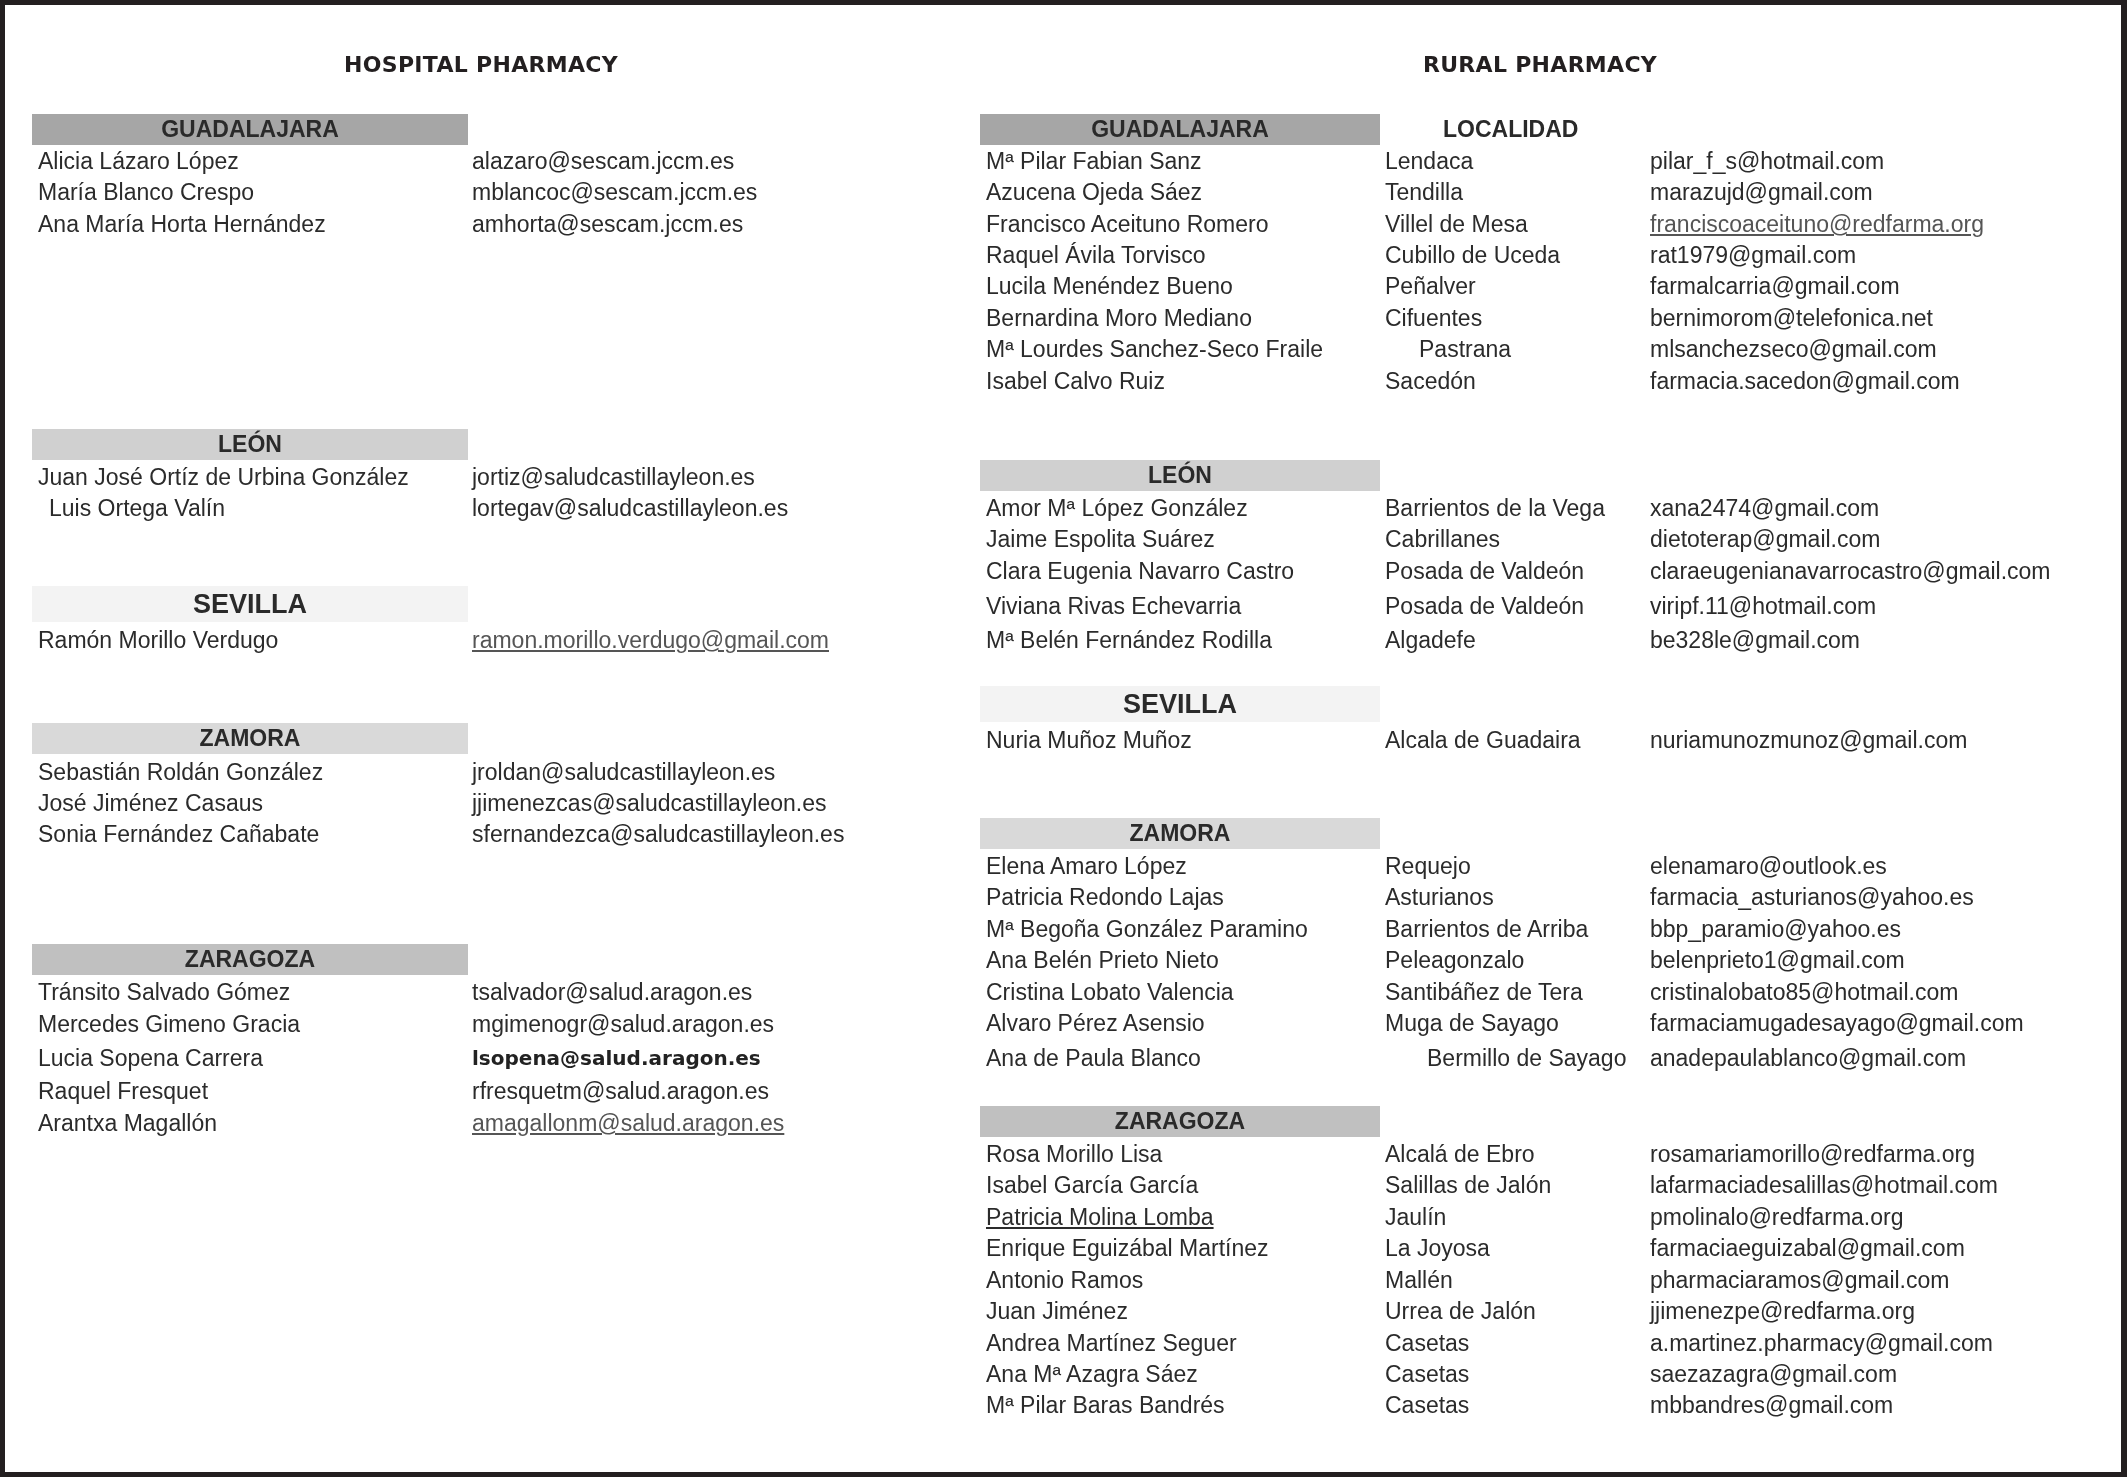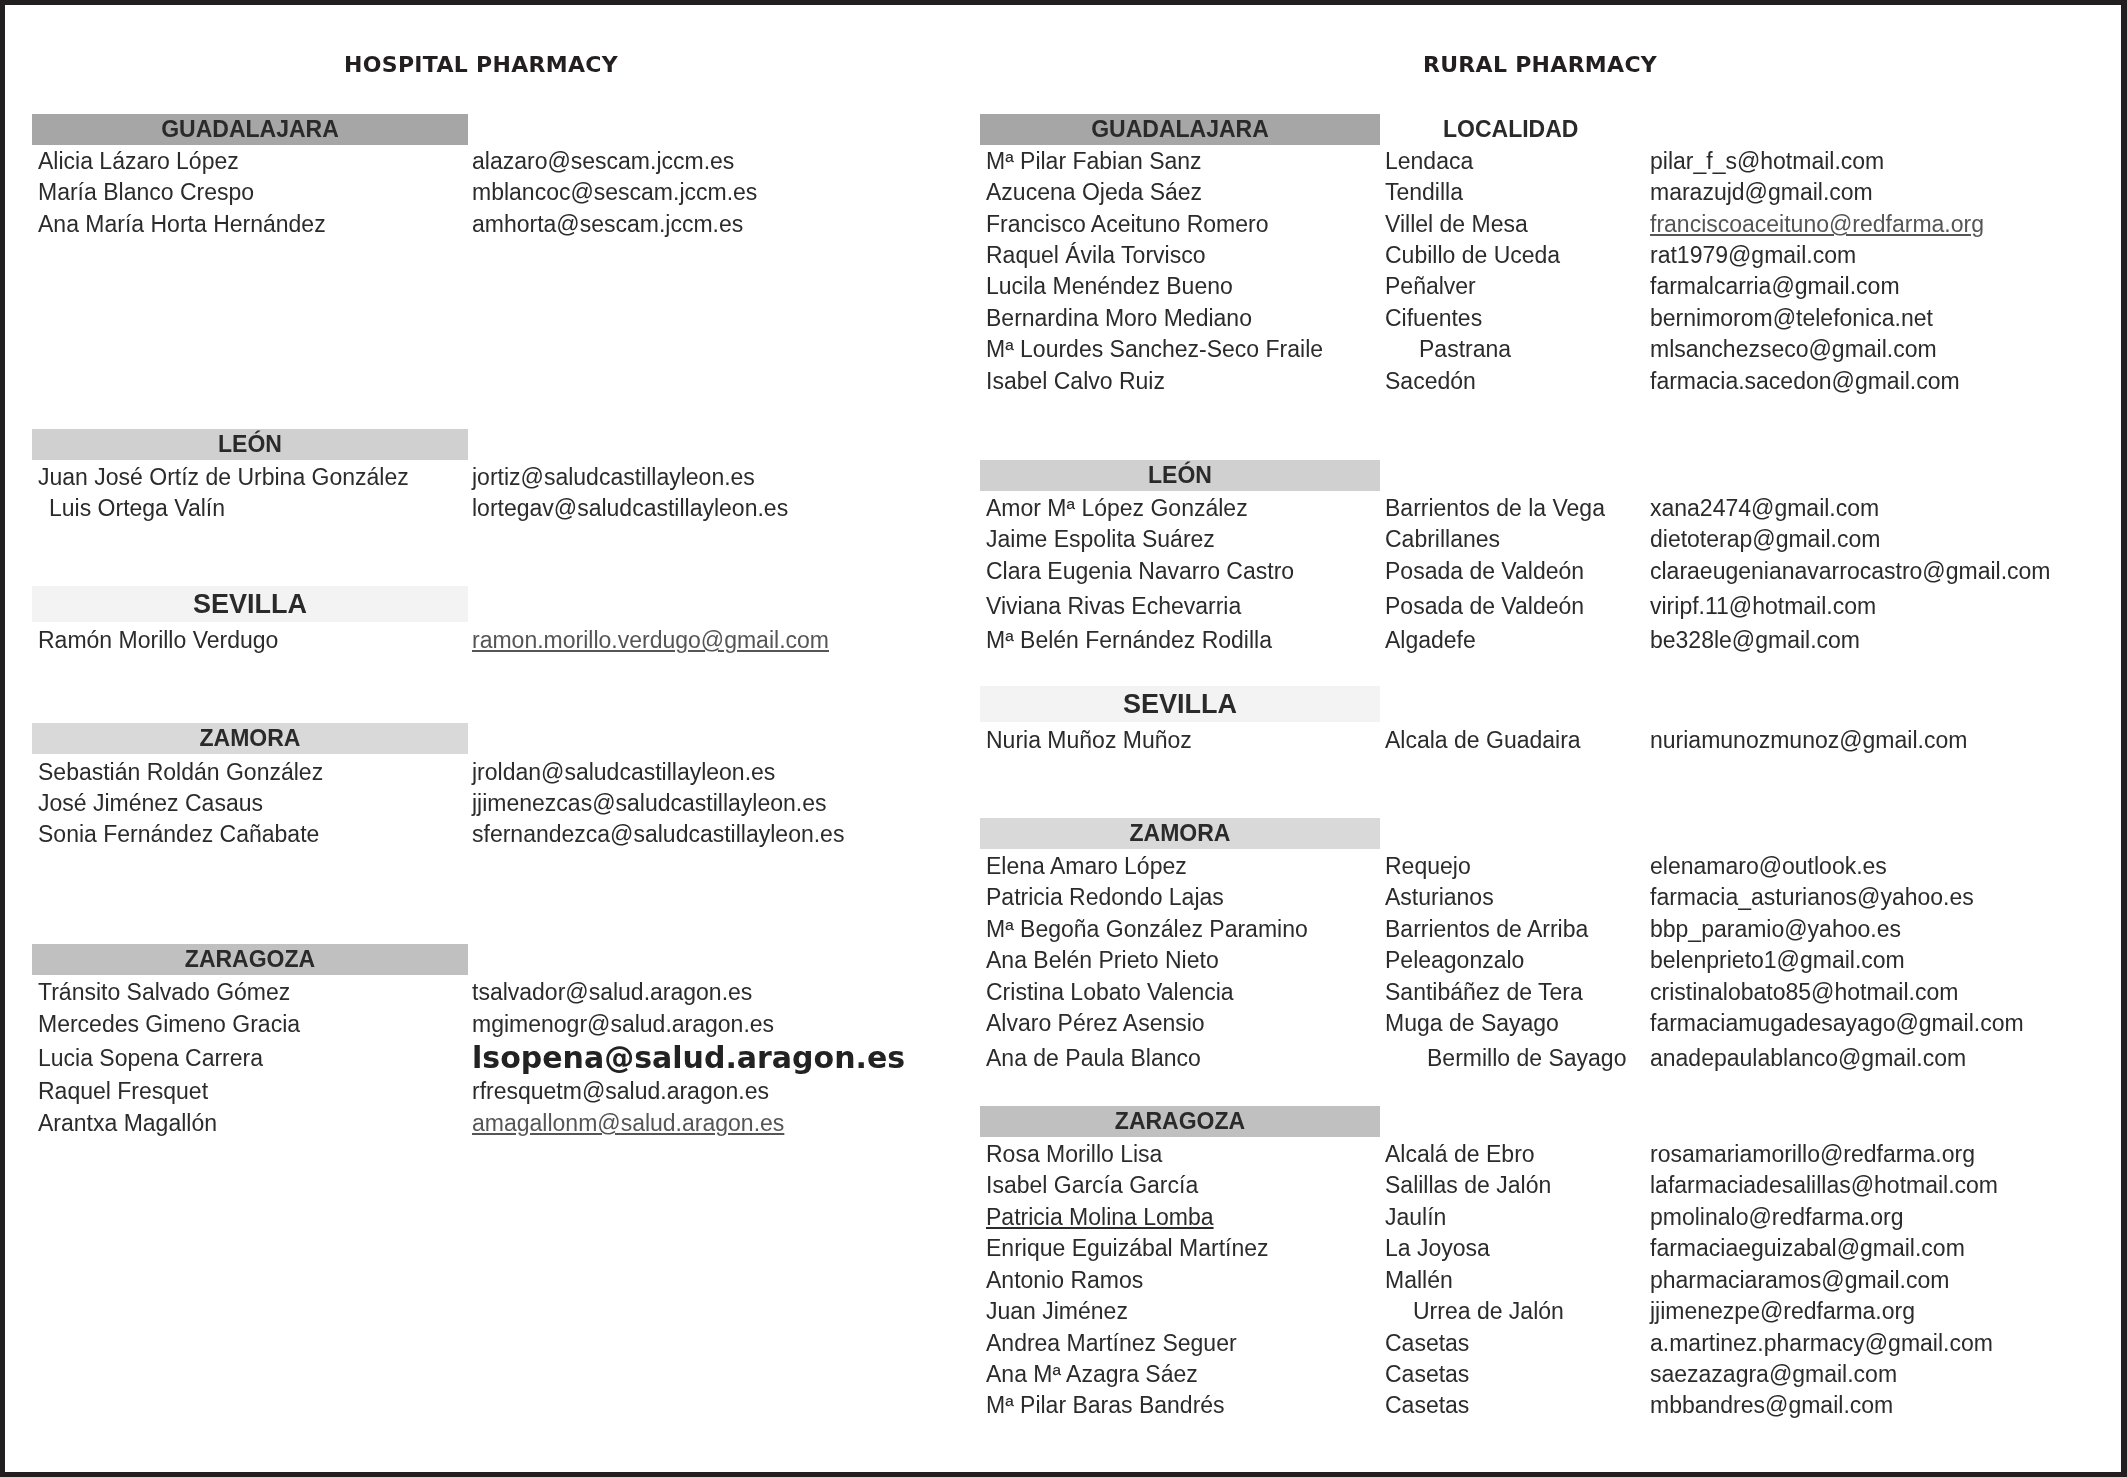--- a/index.html
+++ b/index.html
@@ -22,21 +22,21 @@
   .bar {
     position: absolute; height: 31px; display: flex; align-items: center; justify-content: center;
     font-weight: bold; font-size: 23px; color: #2a2a2a; box-sizing: border-box;
   }
   .bar.big { height: 36px; font-size: 27px; }
   .row {
     position: absolute; font-size: 23px; line-height: 28px; color: #2b2b2b; white-space: nowrap;
   }
   .row span { position: absolute; top: 0; white-space: nowrap; }
   .email.link { color: #555; text-decoration: underline; }
-  .email.bold { font-weight: bold; font-family: "DejaVu Sans", sans-serif; font-size: 30px; color: #222; }
+  .email.bold { font-weight: bold; font-family: "DejaVu Sans", sans-serif; font-size: 20px; color: #222; }
   .colhead {
     position: absolute; font-weight: bold; font-size: 23px; color: #2a2a2a; white-space: nowrap;
   }
 </style>
 </head>
 <body>
 
 <div class="frame"></div>
 
 <div id="hospital">
@@ -276,21 +276,21 @@
         <span style="left: 1385px;">La Joyosa</span>
         <span class="email" style="left: 1650px;">farmaciaeguizabal@gmail.com</span>
       </div>
       <div class="row" style="left: 0px; top: 1266px;">
         <span style="left: 986px;">Antonio Ramos</span>
         <span style="left: 1385px;">Mallén</span>
         <span class="email" style="left: 1650px;">pharmaciaramos@gmail.com</span>
       </div>
       <div class="row" style="left: 0px; top: 1297px;">
         <span style="left: 986px;">Juan Jiménez</span>
-        <span style="left: 1385px; margin-left: 28px;">Urrea de Jalón</span>
+        <span style="left: 1385px;">Urrea de Jalón</span>
         <span class="email" style="left: 1650px;">jjimenezpe@redfarma.org</span>
       </div>
       <div class="row" style="left: 0px; top: 1329px;">
         <span style="left: 986px;">Andrea Martínez Seguer</span>
         <span style="left: 1385px;">Casetas</span>
         <span class="email" style="left: 1650px;">a.martinez.pharmacy@gmail.com</span>
       </div>
       <div class="row" style="left: 0px; top: 1360px;">
         <span style="left: 986px;">Ana Mª Azagra Sáez</span>
         <span style="left: 1385px;">Casetas</span>

